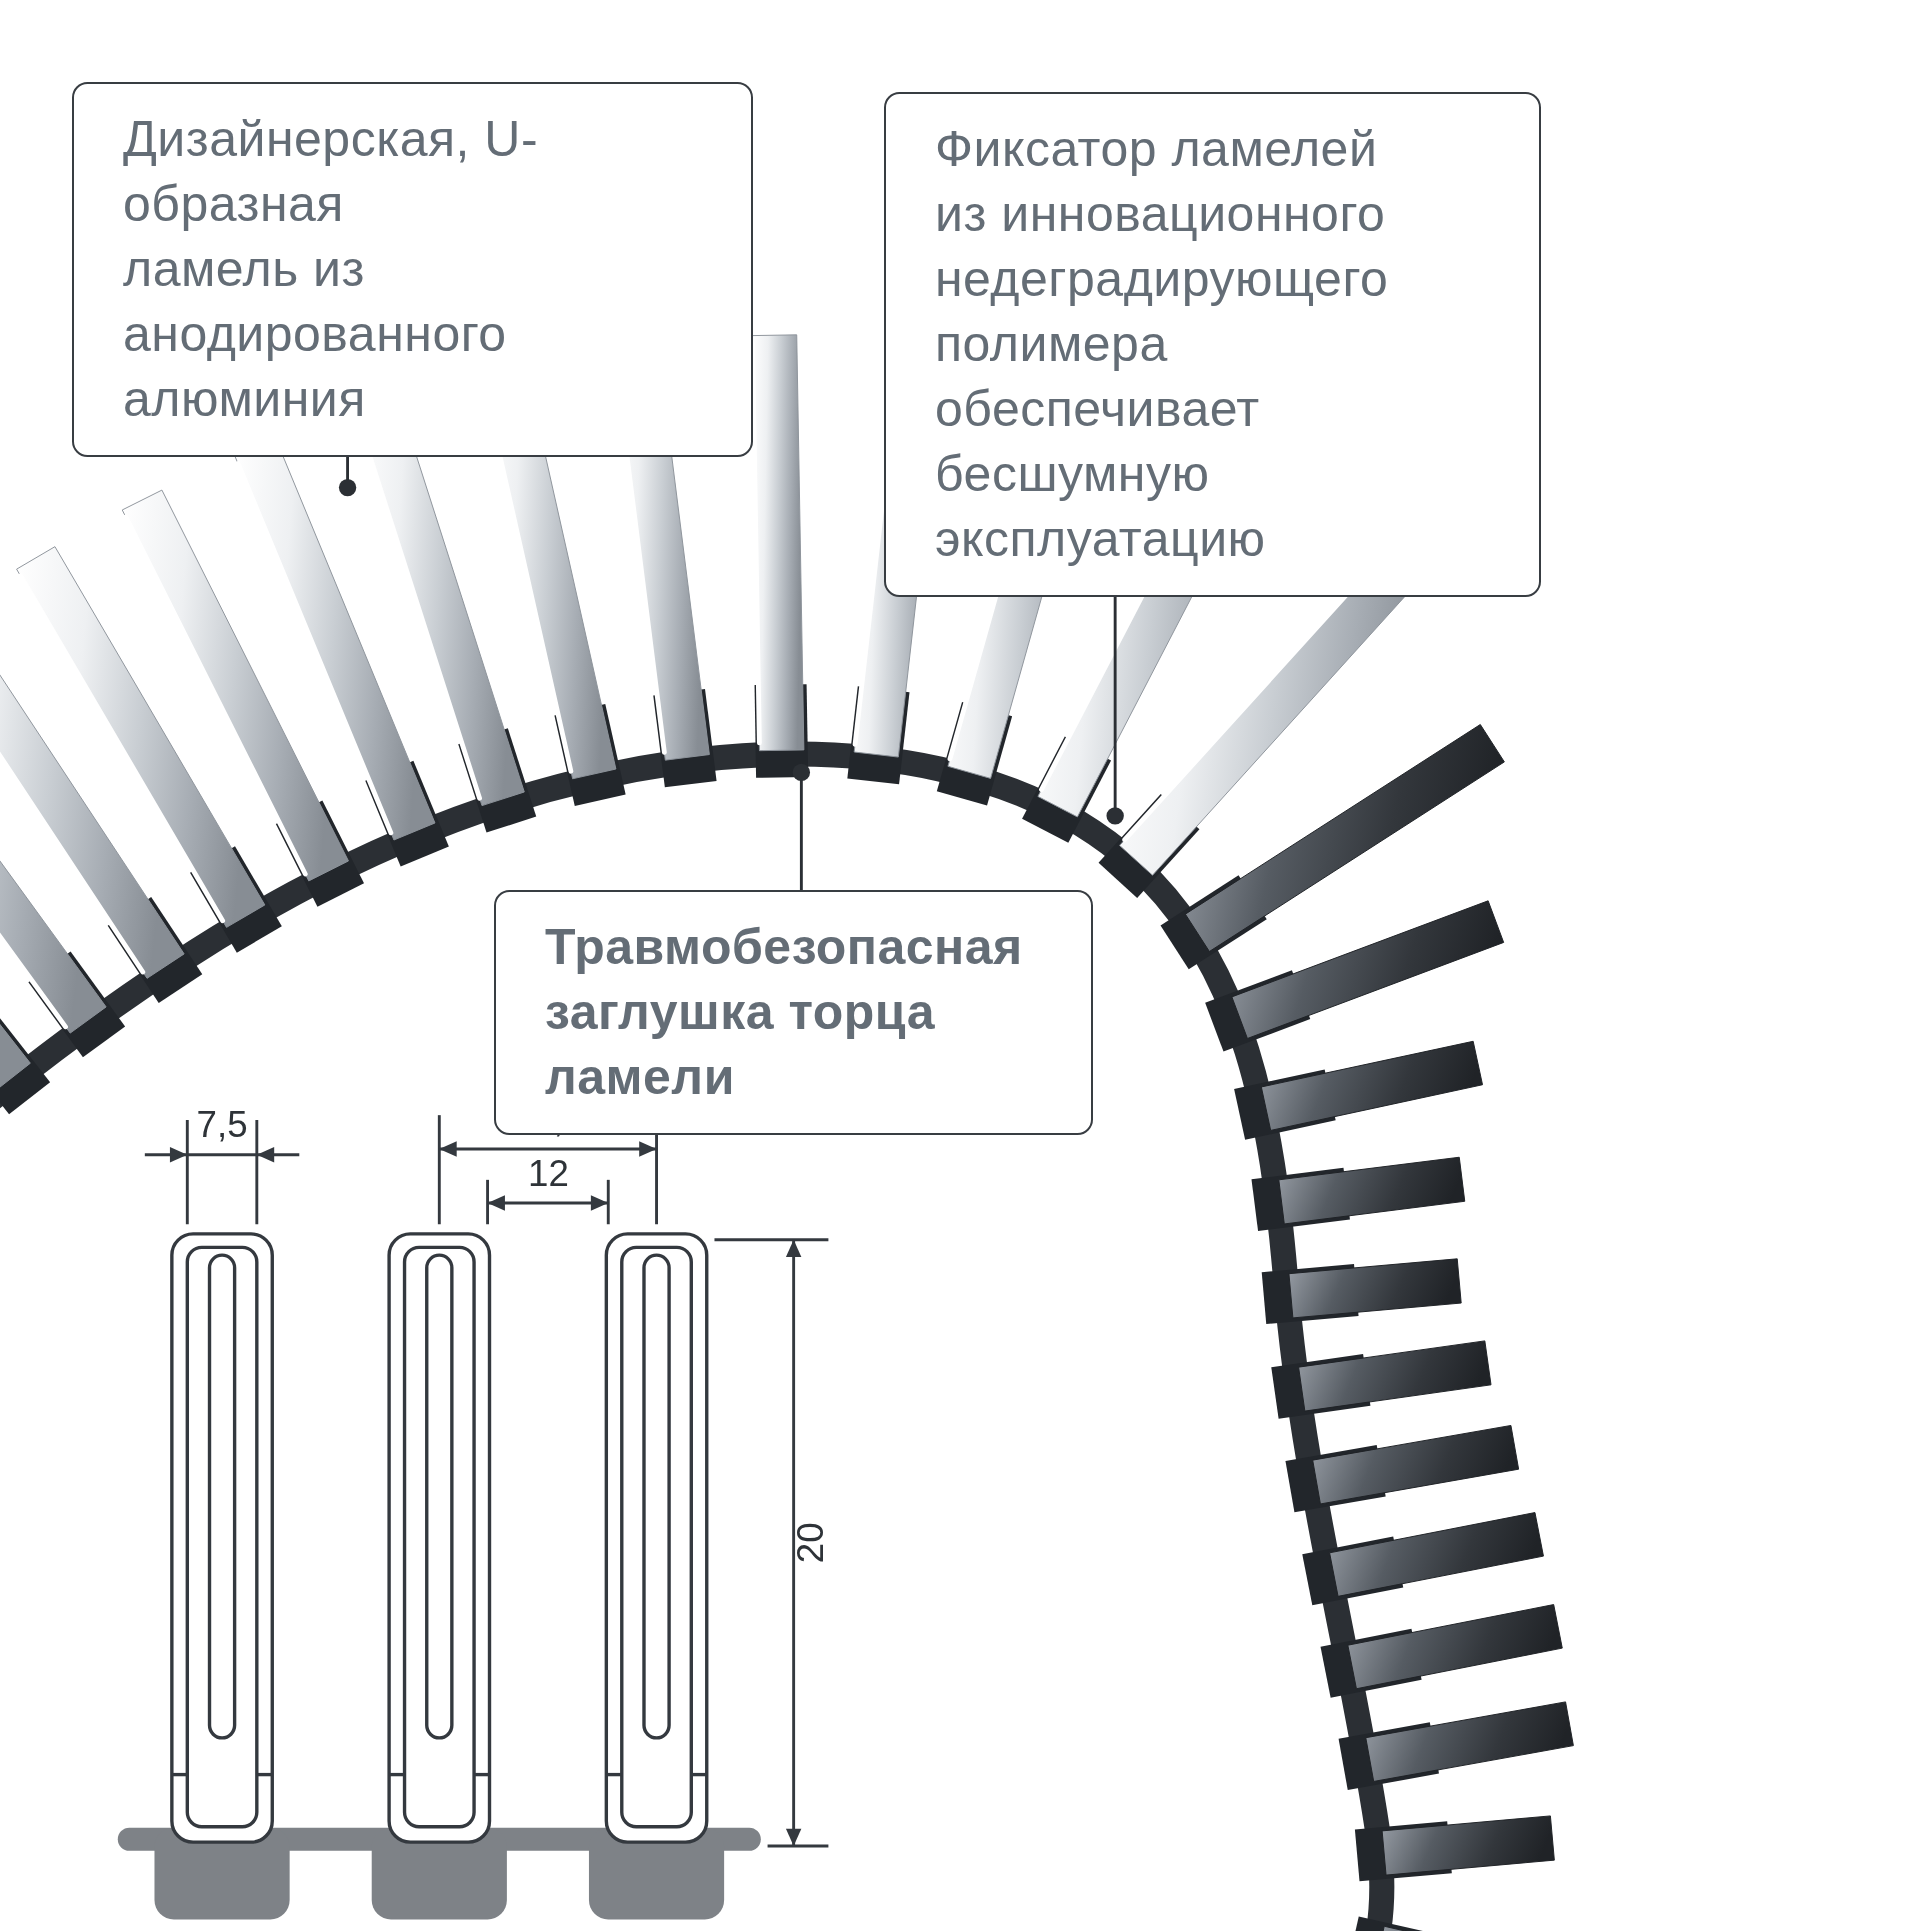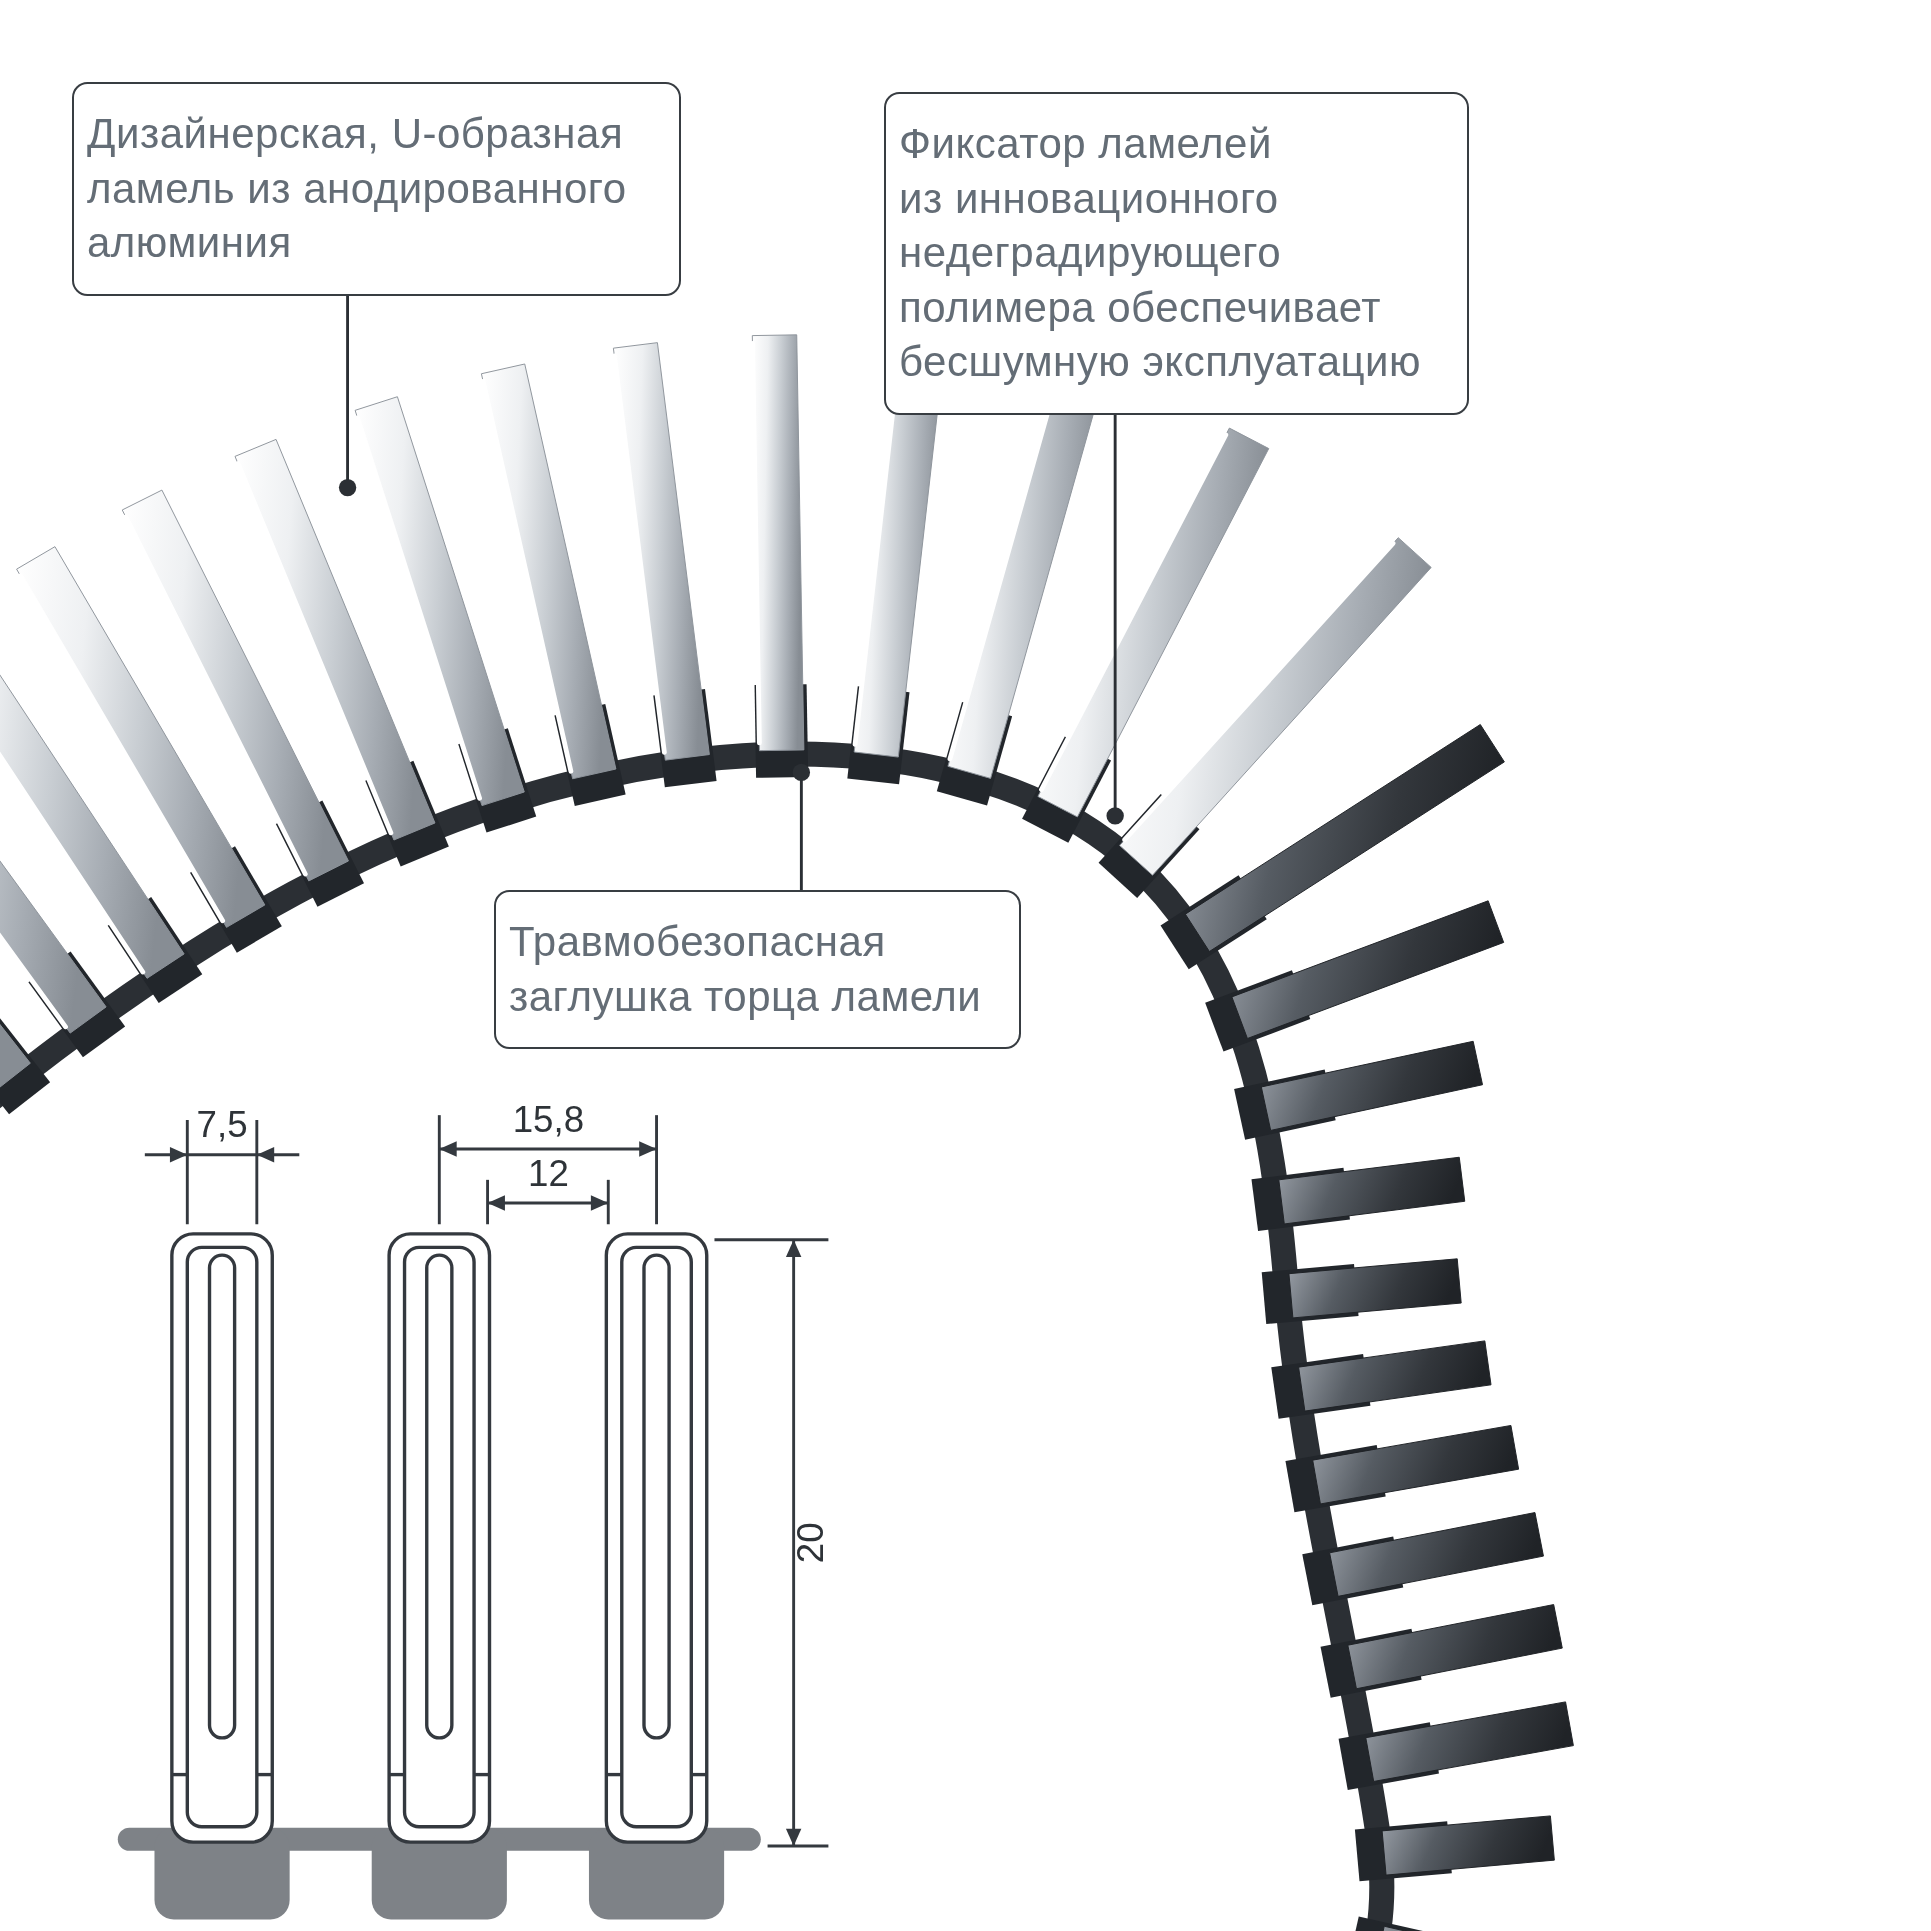--- a/index.html
+++ b/index.html
@@ -4,27 +4,27 @@
 <style>
   html,body{margin:0;padding:0;background:#ffffff;}
   .stage{
     position:relative;width:1931px;height:1931px;background:#ffffff;overflow:hidden;
     font-family:"Liberation Sans",sans-serif;
   }
   #scene{position:absolute;left:0;top:0;width:1931px;height:1931px;display:block;}
   .callout{
     position:absolute;z-index:2;background:#ffffff;
     border:2.9px solid #383d42;border-radius:15.4px;
-    padding:23px 13px;color:#646d76;font-size:42px;line-height:1.3;
+    padding:23px 49px;color:#646d76;font-size:50px;line-height:1.3;
     letter-spacing:0.5px;
   }
   .callout-text{white-space:pre-line;display:block;}
   #callout-lamella{left:72px;top:82px;width:579px;}
   #callout-fixator{left:884px;top:92px;width:555px;}
-  #callout-endcap{left:494px;top:890px;width:497px;}
+  #callout-endcap{left:494px;top:890px;width:497px;font-weight:bold;}
   #techdraw text{font-family:"Liberation Sans",sans-serif;font-size:38px;fill:#2e3338;stroke:none;}
 </style>
 </head>
 <body>
 
 <div class="stage">
 
   <svg id="scene" viewBox="0 0 2000 2000" aria-hidden="true">
     <defs>
       <linearGradient id="metal" x1="0" y1="0" x2="1" y2="0.15">

